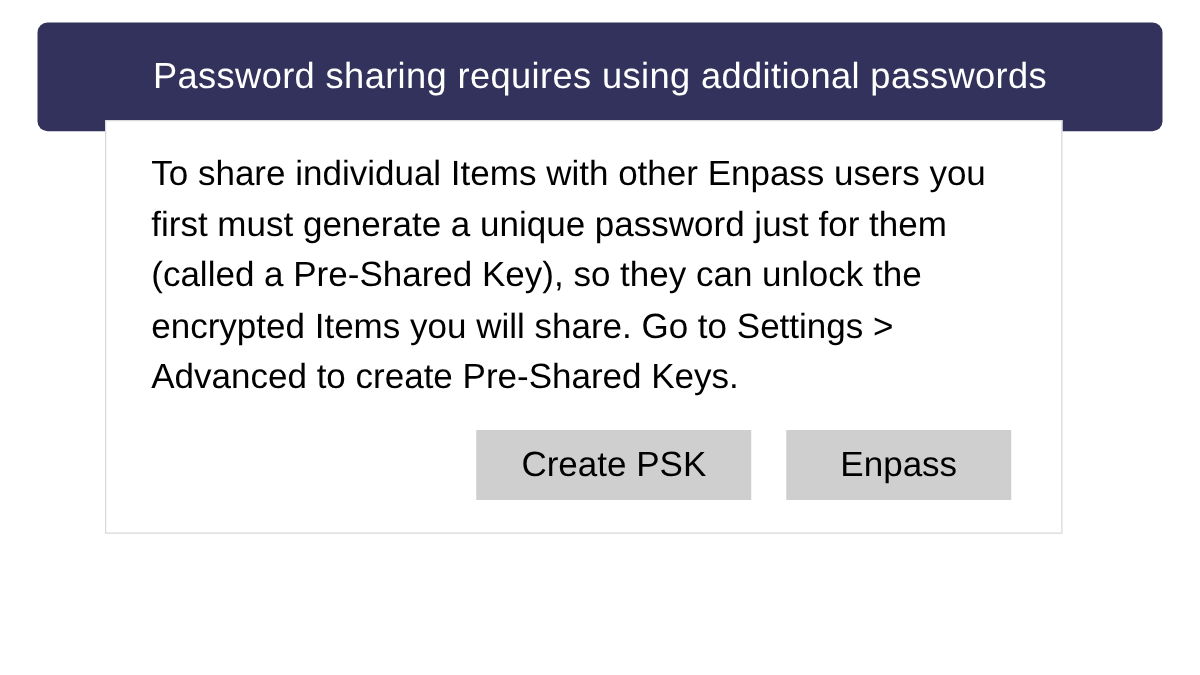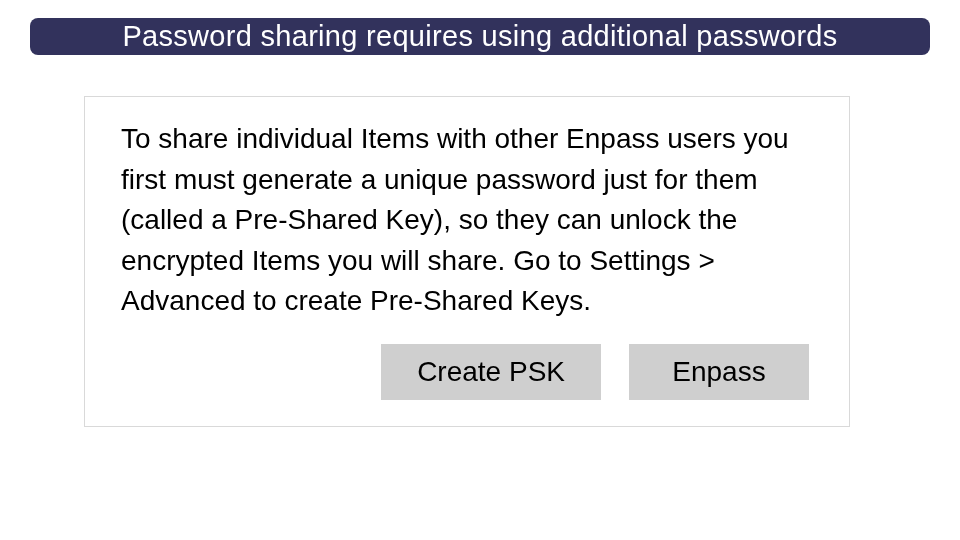--- a/index.html
+++ b/index.html
@@ -16,21 +16,21 @@
     }
     .header-banner {
       position: absolute;
       top: 18px;
       left: 30px;
       right: 30px;
       background: #32325c;
       color: #ffffff;
       font-size: 29px;
       font-weight: 500;
-      padding: 2px 22px;
+      padding: 27px 22px;
       border-radius: 8px;
       text-align: center;
       letter-spacing: 0.3px;
     }
     .dialog {
       position: absolute;
       top: 96px;
       left: 84px;
       width: 766px;
       background: #ffffff;

